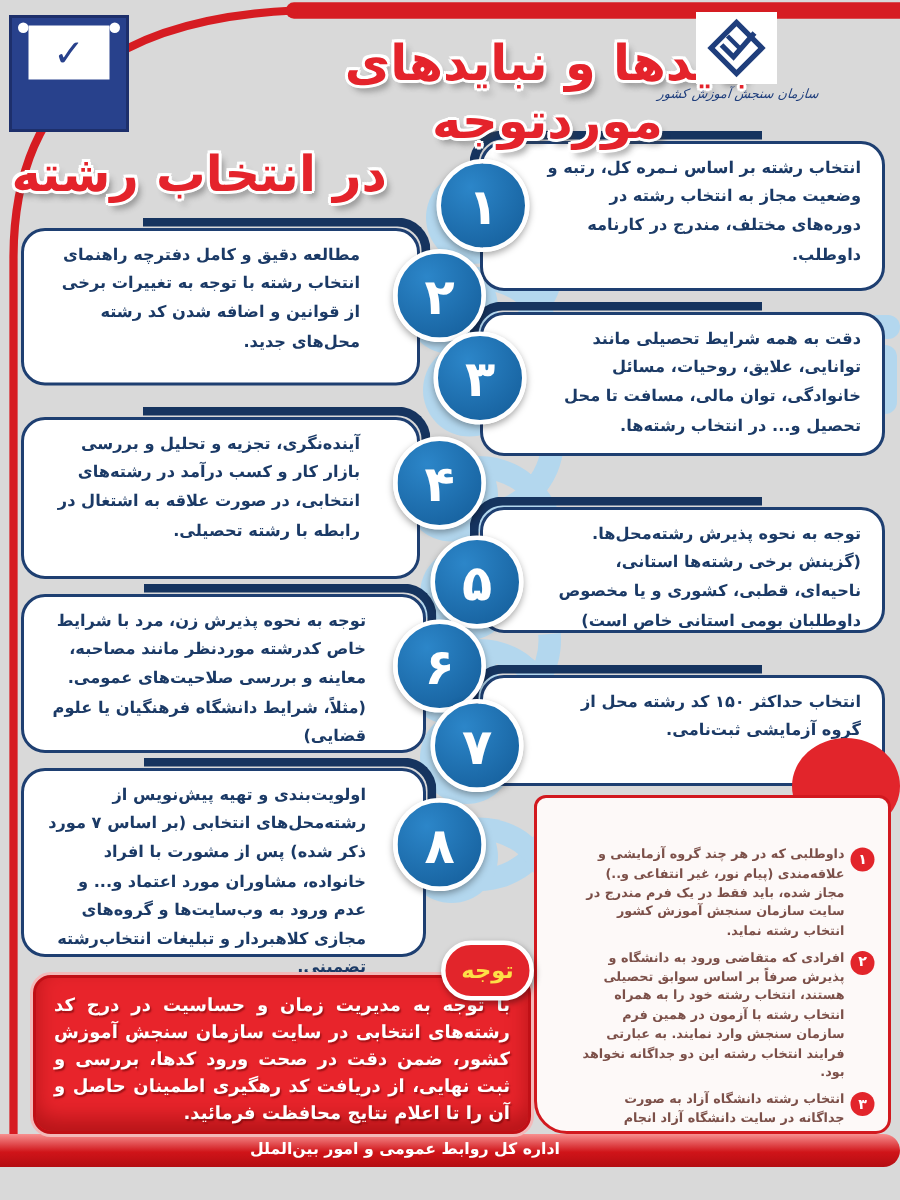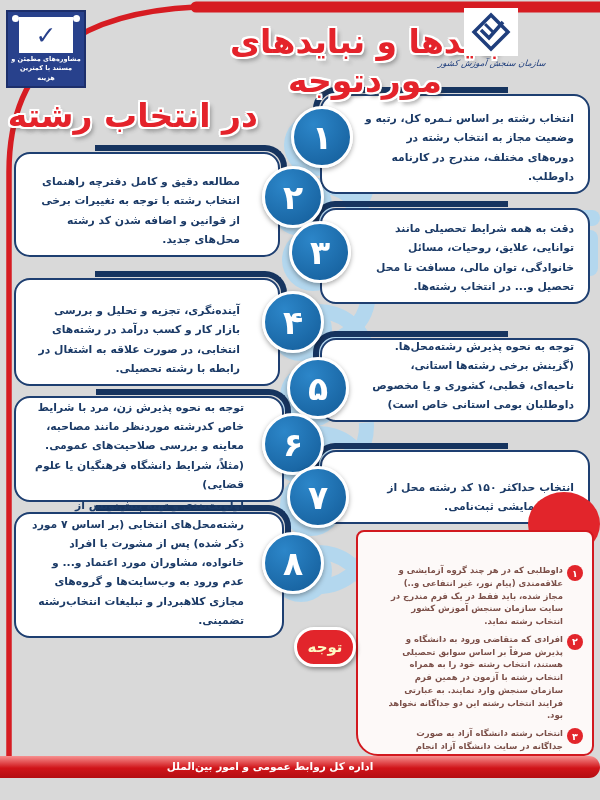--- a/index.html
+++ b/index.html
@@ -34,21 +34,21 @@
 
   
   .elbow{position:absolute;width:84px;height:84px;border:15px solid #b3d7ee;border-radius:50%;
     border-top-color:transparent;border-right-color:transparent;z-index:1;}
   .halo{position:absolute;width:62px;height:62px;border-radius:50%;background:#b3d7ee;z-index:2;}
   .ncircle{position:absolute;width:62px;height:62px;border-radius:50%;box-sizing:border-box;
     background:radial-gradient(circle at 35% 28%,#2c86c9,#135b97);border:3px solid #fff;
     color:#fff;font-size:33px;font-weight:bold;display:flex;align-items:center;justify-content:center;
     z-index:5;box-shadow:0 2px 5px rgba(0,0,0,.35);}
   .ibox{position:absolute;background:#fff;border:2.5px solid #1e3f71;border-radius:16px;
-    box-sizing:border-box;z-index:3;display:flex;align-items:flex-end;}
+    box-sizing:border-box;z-index:3;display:flex;align-items:flex-start;}
   .ibox p{margin:0;width:100%;direction:rtl;text-align:right;color:#1b3a66;
     font-size:10.8px;font-weight:bold;line-height:1.78;}
   .ibox.right{padding:6px 14px 6px 42px;}
   .ibox.left{padding:6px 38px 6px 14px;}
   .ibox::before{content:"";position:absolute;border:6px solid #16345f;border-bottom:none;z-index:-1;}
   .ibox.left::before{top:-9px;right:-9px;left:30%;bottom:40%;border-left:none;border-radius:0 22px 0 0;}
   .ibox.right::before{top:-9px;left:-9px;right:30%;bottom:40%;border-right:none;border-radius:22px 0 0 0;}
   .deco-bar{position:absolute;background:#b3d7ee;border-radius:8px;z-index:0;}
 
   
@@ -68,21 +68,21 @@
   .note-pt .ptx{flex:1;font-size:8.5px;line-height:1.5;color:#7c5049;text-align:right;font-weight:bold;margin-left:21px;}
 
   
   .attn{position:absolute;left:22px;top:650px;width:332px;height:106px;background:#e8242b;
     border:2px solid #c01016;border-radius:12px;box-sizing:border-box;z-index:5;
     box-shadow:inset 0 -8px 14px rgba(120,0,0,.45),0 0 0 2px #f3b9b9;padding:9px 12px 6px 12px;}
   .attn p{margin:0;color:#fff;font-size:12px;font-weight:bold;line-height:1.5;direction:rtl;
     text-align:right;text-shadow:1px 1px 1px rgba(90,0,0,.5);}
   .attn p{text-align:justify;}
   .attn-badge{position:absolute;left:294px;top:627px;width:62px;height:40px;background:#e2252b;
-    border:3px solid #fff;box-sizing:border-box;border-radius:22px;color:#fef9c3;font-size:15px;
+    border:3px solid #fff;box-sizing:border-box;border-radius:22px;color:#fde047;font-size:15px;
     font-weight:bold;display:flex;align-items:center;justify-content:center;direction:rtl;z-index:7;
     box-shadow:1px 2px 4px rgba(0,0,0,.4);}
 
   
   .footer{position:absolute;left:0;top:756px;width:600px;height:22px;z-index:3;
     background:linear-gradient(180deg,#f republican 0,#000 0);  
     background:linear-gradient(180deg,#f79090 0%,#d01419 55%,#b40d12 100%);
     border-radius:0 14px 14px 0;}
   .footer span{position:absolute;left:40px;top:4px;width:460px;text-align:center;color:#fff;
     font-size:10.5px;font-weight:bold;direction:rtl;}
@@ -94,21 +94,20 @@
 
   <svg class="decor" width="600" height="800" aria-hidden="true">
     <path d="M 600 7 L 196 7" stroke="#d61c22" stroke-width="11" stroke-linecap="round" fill="none"></path>
     <path d="M 196 7 C 92 12 9 50 9 172 L 9 760" stroke="#d61c22" stroke-width="5.5" stroke-linecap="round" fill="none"></path>
   </svg>
 
   <div class="logoL">
     <span class="dot" style="left:4px"></span>
     <span class="dot" style="right:4px"></span>
     <div class="panel">✓</div>
-    <div class="cap">مشاوره‌های مطمئن و مستند با کمترین هزینه</div>
   </div>
 
   <div class="logoR">
     <svg width="44" height="44" viewBox="0 0 44 44">
       <rect x="10" y="10" width="24" height="24" transform="rotate(45 22 22)" fill="none" stroke="#1f3e7c" stroke-width="3.5"></rect>
       <path d="M 12 20 L 20 28 L 34 12" fill="none" stroke="#1f3e7c" stroke-width="3.5"></path>
       <path d="M 16 14 L 24 22" fill="none" stroke="#1f3e7c" stroke-width="3"></path>
     </svg>
   </div>
   <div class="logoR-cap">سازمان سنجش آموزش کشور</div>
@@ -184,19 +183,22 @@
     <div class="note-pt">
       <span class="pn">۲</span>
       <span class="ptx">افرادی که متقاضی ورود به دانشگاه و پذیرش صرفاً بر اساس سوابق تحصیلی هستند، انتخاب رشته خود را به همراه انتخاب رشته با آزمون در همین فرم سازمان سنجش وارد نمایند. به عبارتی فرایند انتخاب رشته این دو جداگانه نخواهد بود.</span>
     </div>
     <div class="note-pt">
       <span class="pn">۳</span>
       <span class="ptx">انتخاب رشته دانشگاه آزاد به صورت جداگانه در سایت دانشگاه آزاد انجام می‌شود، البته چهار رشته پزشکی، دندانپزشکی، داروسازی و دامپزشکی داوطلبان گروه تجربی باید انتخاب رشته خود را از طریق سایت سازمان سنجش و در همین فرم درج نمایند.</span>
     </div>
   </div>
 
+  <div class="attn">
+    <p>با توجه به مدیریت زمان و حساسیت در درج کد رشته‌های انتخابی در سایت سازمان سنجش آموزش کشور، ضمن دقت در صحت ورود کدها، بررسی و ثبت نهایی، از دریافت کد رهگیری اطمینان حاصل و آن را تا اعلام نتایج محافظت فرمائید.</p>
+  </div>
   <div class="attn-badge">توجه</div>
 
   <div class="footer">
     <span>اداره کل روابط عمومی و امور بین‌الملل</span>
   </div>
 
 </div>
 
 </body></html>

